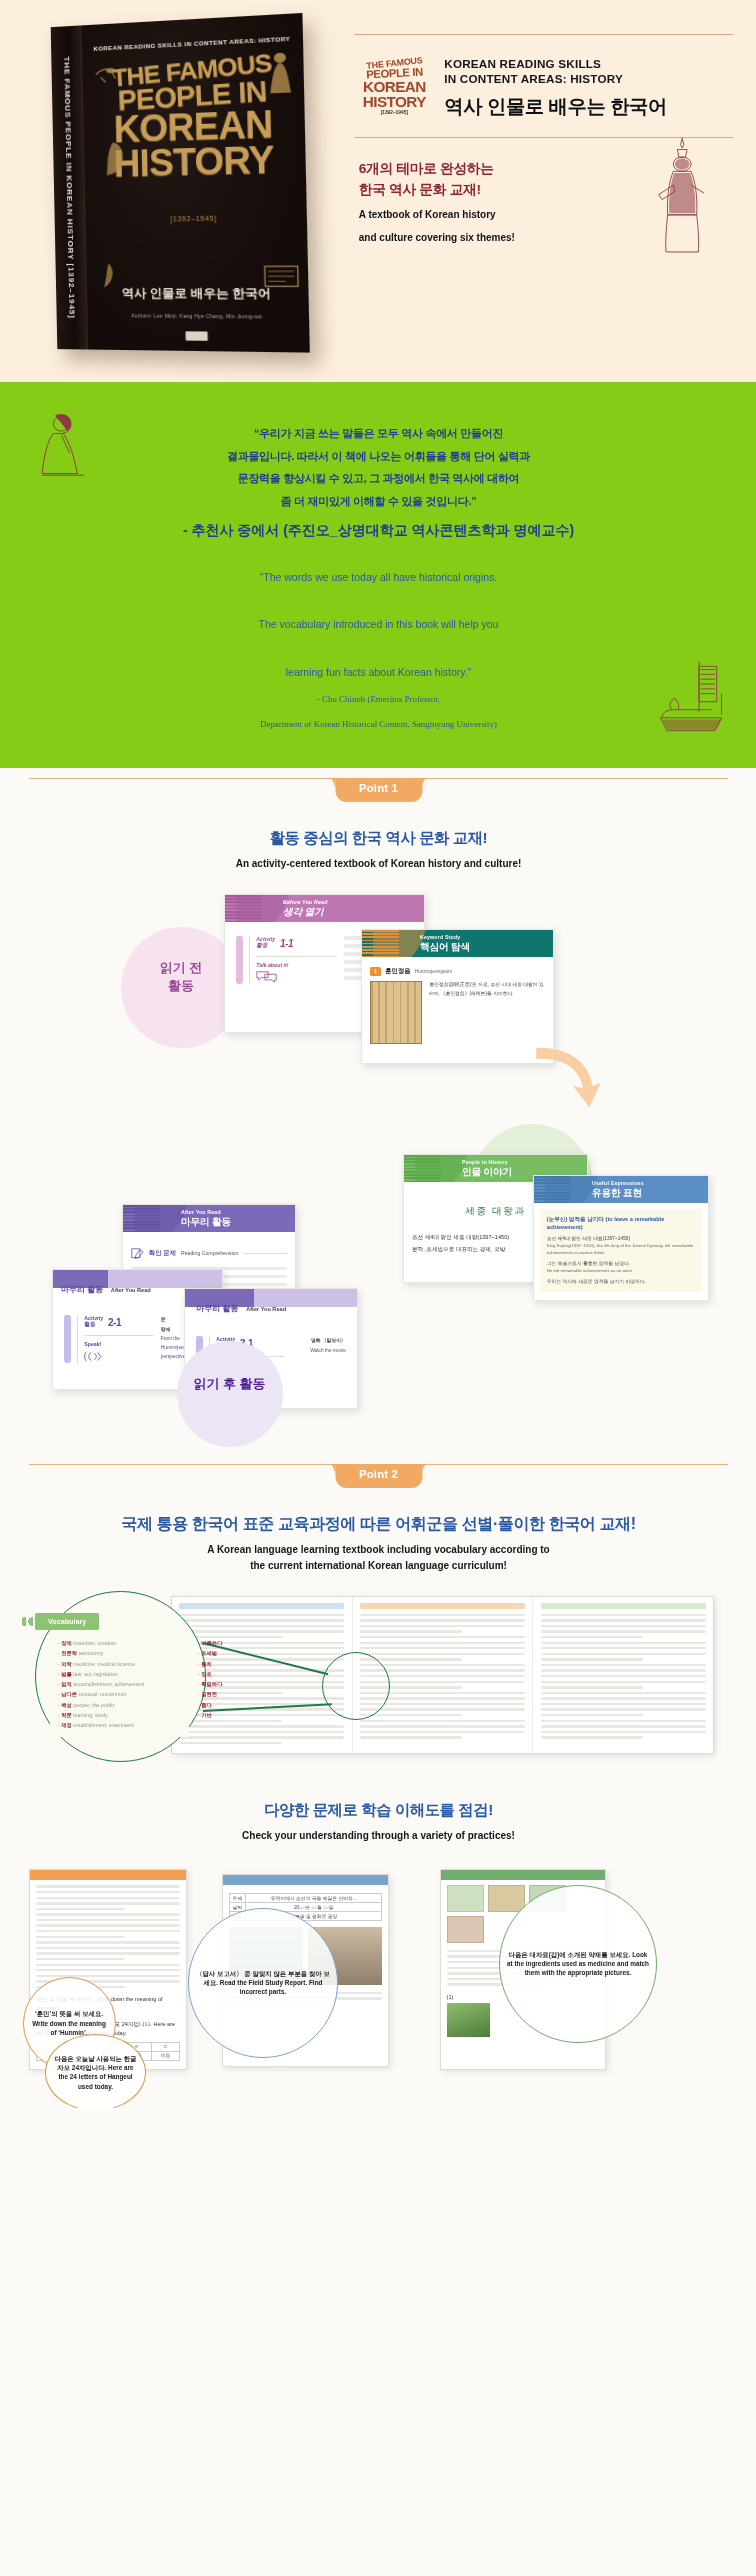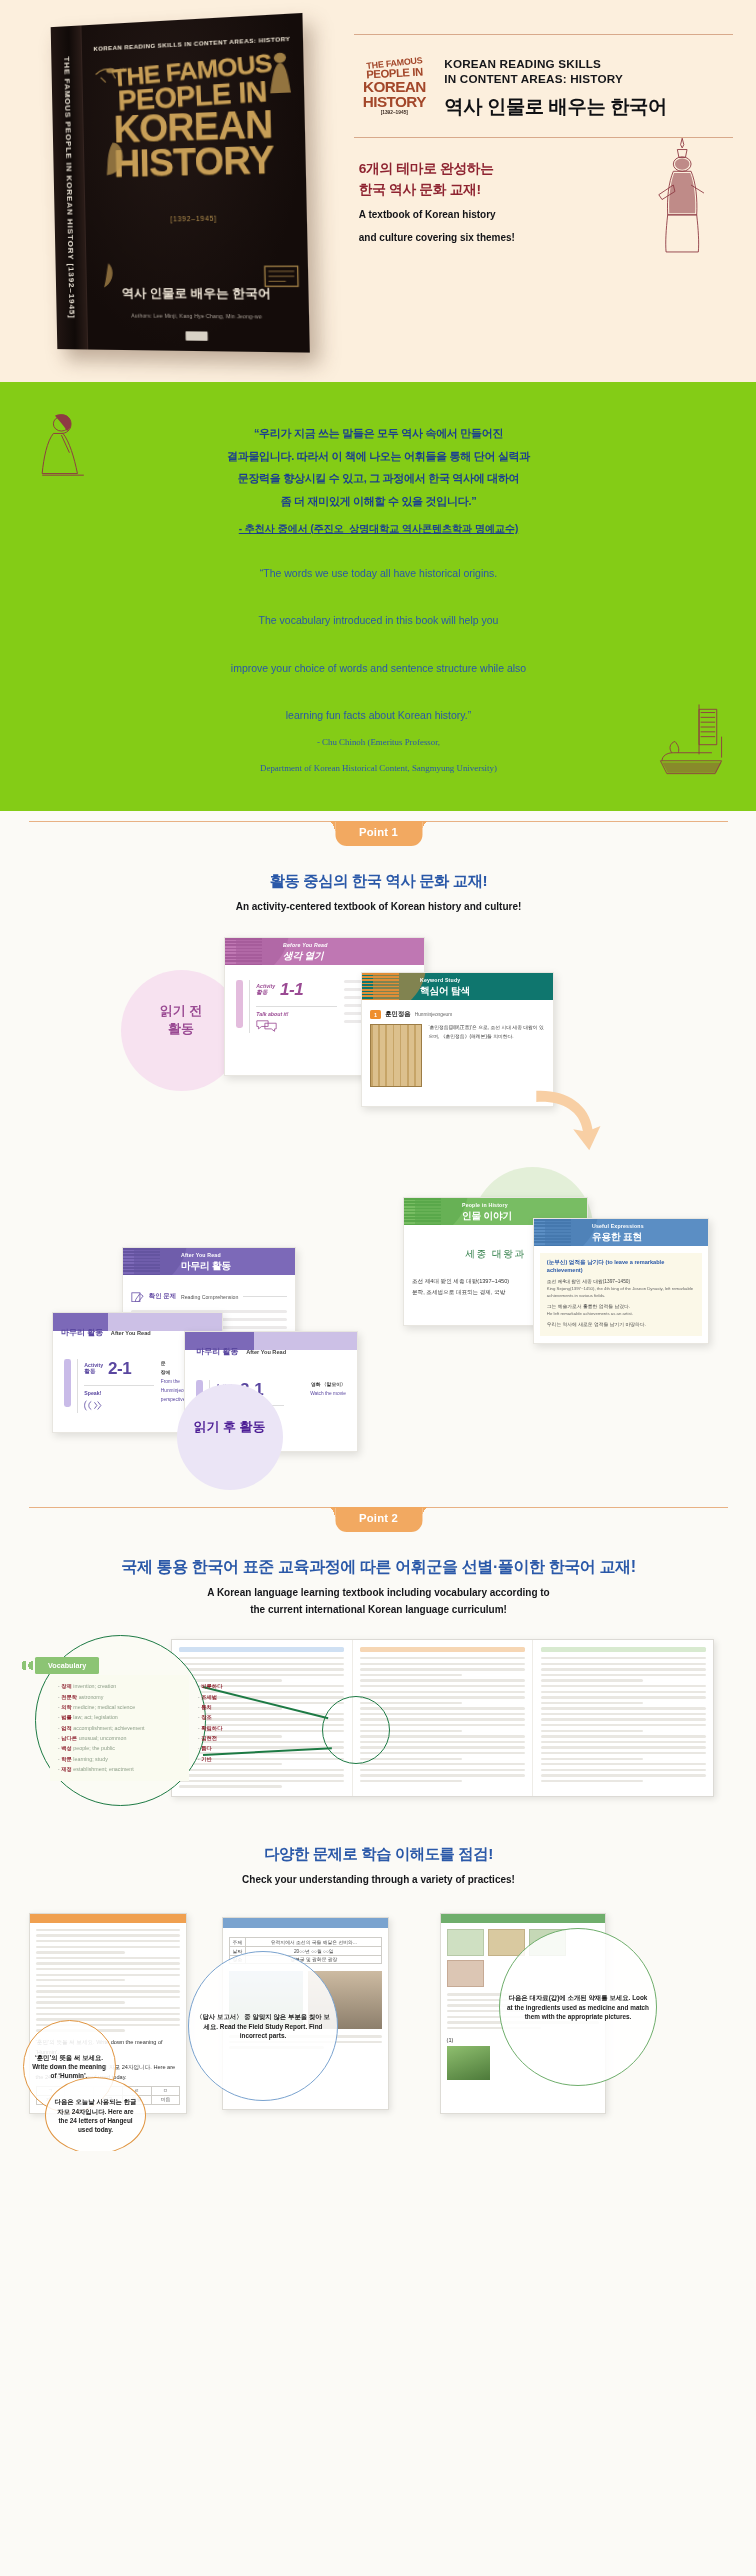--- a/index.html
+++ b/index.html
@@ -169,24 +169,23 @@
   }
   .q-kr {
     color: #1b3f8f;
     font-size: 11px;
     font-weight: 700;
     line-height: 2.05;
     letter-spacing: -0.3px;
   }
   .q-kr-attr {
     color: #1b3f8f;
-    font-size: 10px;
+    font-size: 14px;
     font-weight: 700;
     margin-top: 9.7px;
-    text-decoration: underline;
   }
   .q-en {
     color: #2a58a8;
     font-family: Liberation Sans, sans-serif;
     font-size: 10.5px;
     line-height: 1.95;
     margin-top: 27px;
   }
   .q-en-attr {
     color: #2a58a8;
@@ -259,21 +258,21 @@
   .shot-head .en { position:absolute; left:58px; top:4px; font-size:5.2px; font-weight:800; color:#fff; letter-spacing:0.2px;}
   .shot-head .kr { position:absolute; left:58px; top:11.3px; font-size:9.7px; font-weight:800; color:#fff; letter-spacing:-0.2px;}
   .shot-body { padding: 9.7px 8px; font-size:5.6px; color:#333; }
 
   .act-box { display:flex; gap:6.4px; align-items:flex-start; padding:4.8px 3.2px;}
   .act-tab { width:6.4px; height:48px; border-radius:2.4px; }
   .act-inner { flex:1; border-left:0.8px solid #ddd; padding-left:6.4px;}
   .act-row { display:flex; align-items:center; gap:4.8px;}
   .act-en { font-size:5.2px; font-weight:800;}
   .act-kr { font-size:5.6px; font-weight:800;}
-  .act-num { font-size:17px; font-weight:700; letter-spacing:-0.4px;}
+  .act-num { font-size:10px; font-weight:700; letter-spacing:-0.4px;}
   .act-hr { height:0.8px; background:#ddd; margin:5.6px 0 4.8px;}
   .act-cta { font-size:5.2px; font-weight:800; }
   .act-icon { margin-top:3.2px; }
   .body-lines span{ display:block; height:3.2px; background:#eceaea; border-radius:1.6px; margin-bottom:4.8px;}
 
   .arrow { position:absolute; color:#f8cfa4; }
 
   
   .p2-stage { position:relative; height: 185px; margin-top: 16px; }
   .p2-spread {
@@ -437,21 +436,20 @@
     </svg>
 
     <div class="q-kr">“우리가 지금 쓰는 말들은 모두 역사 속에서 만들어진</div>
     <div class="q-kr">결과물입니다. 따라서 이 책에 나오는 어휘들을 통해 단어 실력과</div>
     <div class="q-kr">문장력을 향상시킬 수 있고, 그 과정에서 한국 역사에 대하여</div>
     <div class="q-kr">좀 더 재미있게 이해할 수 있을 것입니다.”</div>
     <div class="q-kr-attr">- 추천사 중에서 (주진오_상명대학교 역사콘텐츠학과 명예교수)</div>
 
     <div class="q-en">“The words we use today all have historical origins.</div>
     <div class="q-en">The vocabulary introduced in this book will help you</div>
-    <div class="q-en">improve your choice of words and sentence structure while also</div>
     <div class="q-en">learning fun facts about Korean history.”</div>
     <div class="q-en-attr">- Chu Chinoh (Emeritus Professor,</div>
     <div class="q-en-attr">Department of Korean Historical Content, Sangmyung University)</div>
 
     <svg class="fig-ship" viewBox="0 0 92 110">
       <g fill="none" stroke="#8e3a43" stroke-width="1.1">
         <path d="M56 4v62M56 10h22v44H56z"></path>
         <path d="M58 14h18M58 20h18M58 26h18M58 32h18M58 38h18M58 44h18"></path>
         <path d="M8 74h76l-8 16H16z"></path>
         <path d="M10 74c0-6 6-10 14-10h48"></path>

